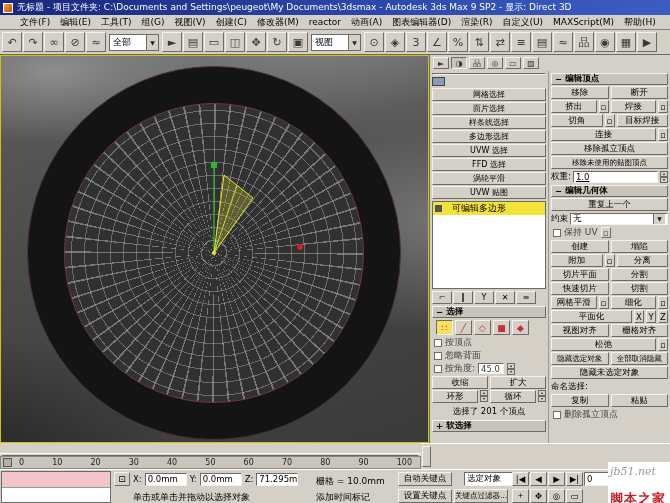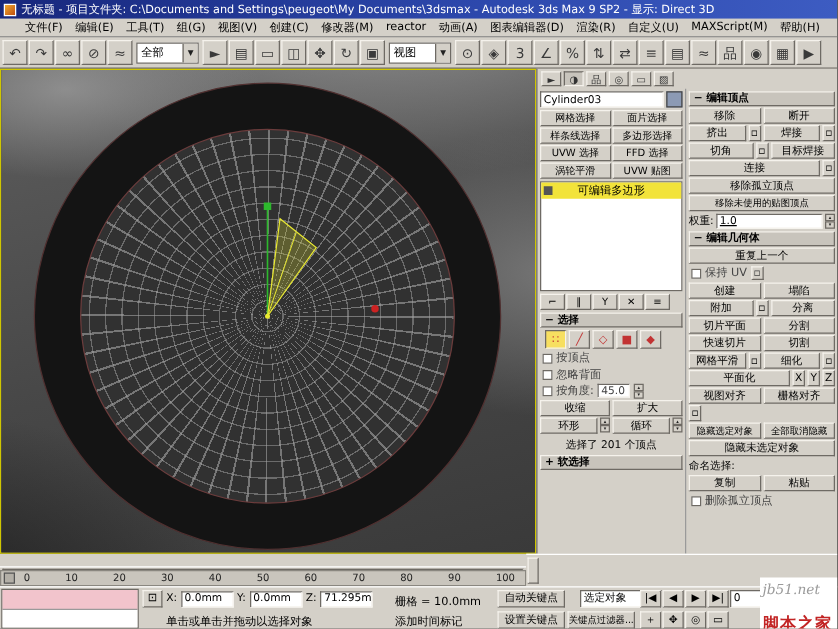--- a/index.html
+++ b/index.html
@@ -57,28 +57,28 @@
   .cmd-cols{position:absolute;top:16px;left:0;right:0;bottom:0;display:flex;}
   .col-l{width:118px;flex:0 0 auto;}
   .col-r{flex:1;border-left:1px solid #9a9a9a;overflow:hidden;}
   .rb{background:#d4d0c8;border:1px solid;border-color:#f5f2ec #6e6a64 #6e6a64 #f5f2ec;
     display:flex;align-items:center;justify-content:center;font-size:8.5px;white-space:nowrap;overflow:hidden;}
   .fld{background:#fff;border:1px solid;border-color:#6e6a64 #f5f2ec #f5f2ec #6e6a64;
     display:flex;align-items:center;padding:0 2px;font-size:8.5px;white-space:nowrap;overflow:hidden;}
   .c-row{display:flex;gap:2px;margin:1px 2px;height:13px;}
   .c-row .rb{flex:1;height:13px;}
   .mini{flex:0 0 10px !important;width:10px;}
-  .objname-row{display:flex;gap:2px;margin:2px;height:13px;}
+  .objname-row{display:flex;gap:2px;margin:2px;height:13px;flex-direction:column;}
   .objname{flex:1;}
   .color-chip{width:13px;height:13px;background:#8c9ab4;border:1px solid #444;}
   .modlist{margin:1px 2px;height:14px;}
-  .modbtns{display:grid;grid-template-columns:1fr 1fr;gap:1px;margin:2px;text-align:right;}
+  .modbtns{display:grid;grid-template-columns:1fr;gap:1px;margin:2px;text-align:right;}
   .modbtns .rb{height:13px;font-size:8px;}
   .stack{margin:2px;height:88px;background:#fff;border:1px solid #6e6a64;}
-  .stack-row{height:13px;background:#f2e33a;display:flex;align-items:center;gap:20px;padding:0 2px;}
+  .stack-row{height:13px;background:#f2e33a;display:flex;align-items:center;gap:10px;padding:0 2px;}
   .stack-icon{width:7px;height:7px;background:#555;flex:0 0 auto;}
   .stack-tools{display:flex;gap:1px;margin:1px 2px;height:13px;}
   .stack-tools .rb{width:20px;font-size:8px;}
   .roll-h{height:12px;margin:2px 2px 1px;background:#c8c4bc;border:1px solid;
     border-color:#f5f2ec #6e6a64 #6e6a64 #f5f2ec;display:flex;align-items:center;gap:3px;
     padding:0 3px;font-weight:bold;font-size:8.5px;}
   .subobj{display:flex;gap:2px;margin:2px;justify-content:flex-start;padding-left:4px;}
   .so-btn{width:17px;height:15px;color:#c23333;font-size:9px;}
   .so-btn.active{background:#f7df60;border-color:#6e6a64 #f5f2ec #f5f2ec #6e6a64;}
   .chk-row{display:flex;align-items:center;gap:3px;margin:2px 4px;height:11px;color:#444;}
@@ -335,20 +335,27 @@
             </span>
         </div>
 
         <div class="roll-h">
           <span>−</span>
           <span>编辑几何体</span>
         </div>
         <div class="c-row">
           <div class="rb">重复上一个</div>
         </div>
+        <div class="c-row" style="align-items:center;">
+          <span class="lbl">约束</span>
+          <span class="fld" style="flex:1;height:12px;">
+            <span>无</span>
+            <span class="dd-arrow" style="height:10px">▼</span>
+          </span>
+        </div>
         <div class="chk-row">
           <span class="chk"></span>
           <span>保持 UV</span>
           <span class="rb mini" style="height:11px">▫</span>
         </div>
         <div class="c-row">
           <div class="rb">创建</div>
           <div class="rb">塌陷</div>
         </div>
         <div class="c-row">
@@ -374,20 +381,21 @@
           <div class="rb">平面化</div>
           <div class="rb mini">X</div>
           <div class="rb mini">Y</div>
           <div class="rb mini">Z</div>
         </div>
         <div class="c-row">
           <div class="rb">视图对齐</div>
           <div class="rb">栅格对齐</div>
         </div>
         <div class="c-row">
+          <div class="rb">松弛</div>
           <div class="rb mini">▫</div>
         </div>
         <div class="c-row">
           <div class="rb" style="font-size:7.5px">隐藏选定对象</div>
           <div class="rb" style="font-size:7.5px">全部取消隐藏</div>
         </div>
         <div class="c-row">
           <div class="rb">隐藏未选定对象</div>
         </div>
         <div class="c-row" style="align-items:flex-end;">

